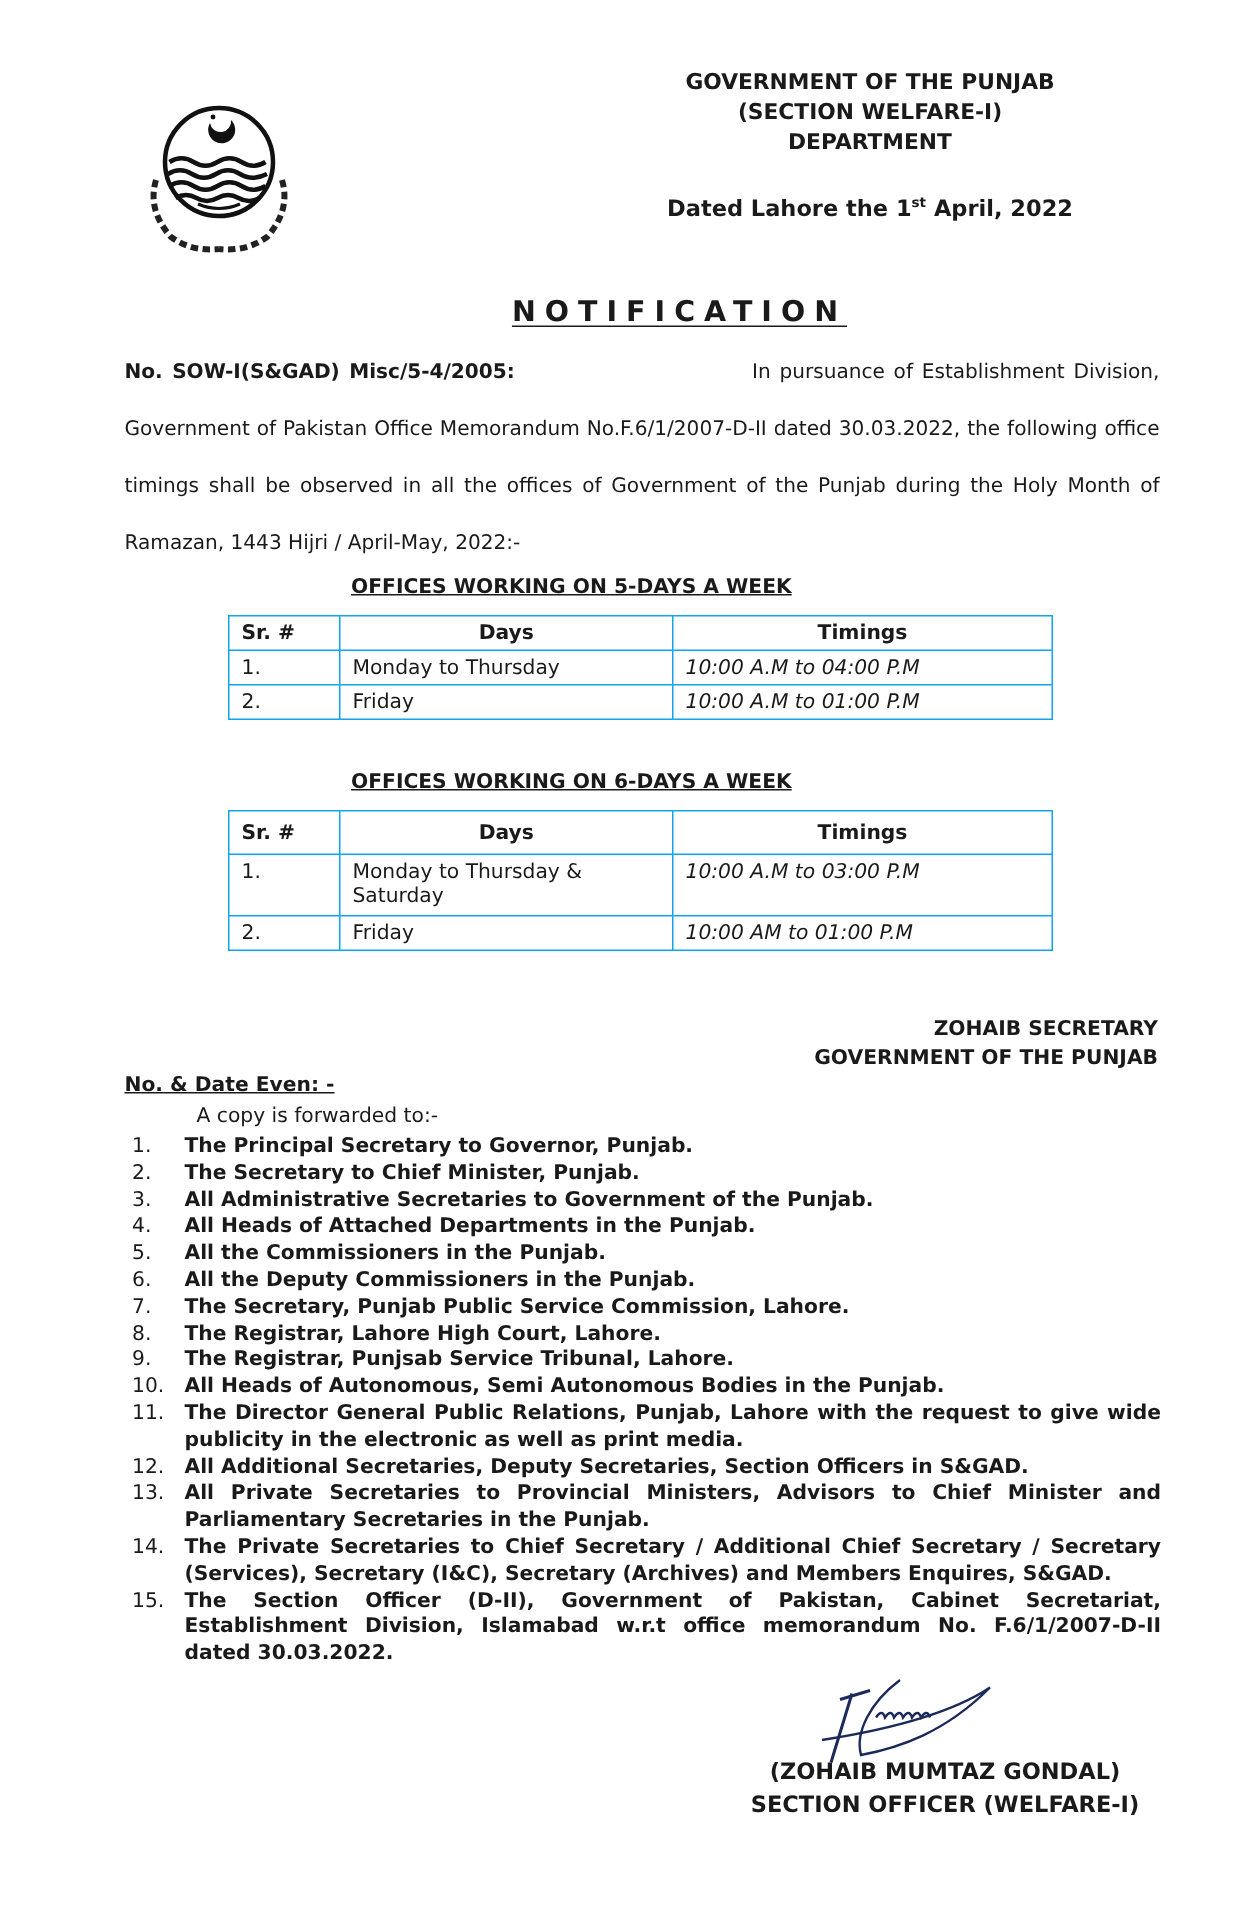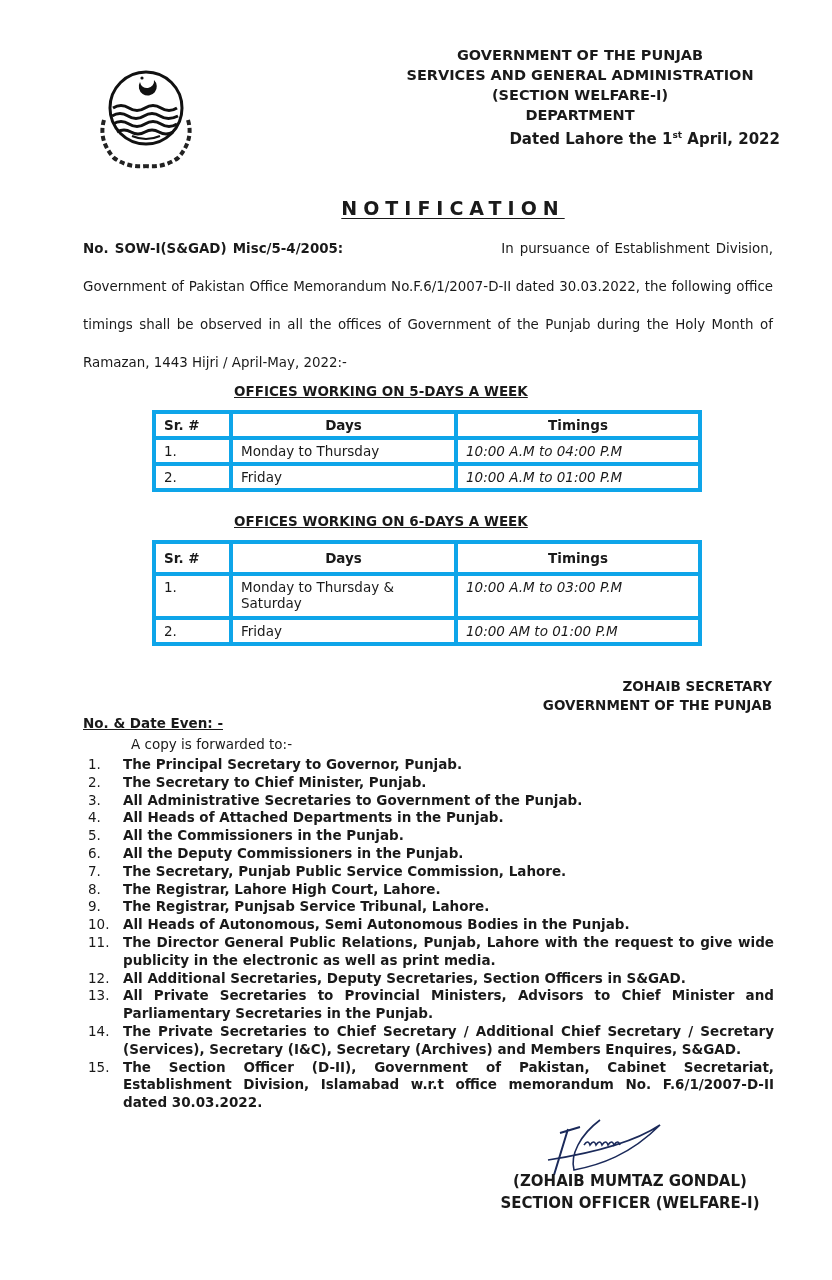--- a/index.html
+++ b/index.html
@@ -4,29 +4,29 @@
 <style>
   html, body { margin:0; padding:0; }
   body {
     width:832px; height:1280px; background:#ffffff; color:#1a1a1a;
     font-family:"DejaVu Sans", "Liberation Sans", sans-serif;
     position:relative; overflow:hidden;
   }
   .abs { position:absolute; }
   .logo { left:96px; top:62px; width:100px; height:110px; }
   .header { left:380px; top:45px; width:400px; text-align:center; font-weight:bold; font-size:14.5px; line-height:20px; }
-  .dated { left:380px; top:130px; width:400px; text-align:right; font-weight:bold; font-size:15px; }
+  .dated { left:380px; top:130px; width:400px; text-align:center; font-weight:bold; font-size:15px; }
   .dated sup { font-size:9px; }
   .title { left:0; width:832px; top:197px; text-align:center; font-weight:bold; font-size:19px; letter-spacing:6px;padding-left:37px; }
   .title span { text-decoration:underline; text-underline-offset:3px; }
   .para { left:83px; top:230px; width:690px; font-size:13.4px; line-height:38px; text-align:justify; text-align-last:left; }
   .para .ref { font-weight:bold; }
   .sec-title { left:234px; font-weight:bold; font-size:13.5px; text-decoration:underline; }
   table.tt { position:absolute; left:152px; width:550px; border-collapse:collapse; font-size:13.5px; }
-  table.tt td, table.tt th { border:4px solid #0ea5e9; padding:3px 8px; vertical-align:top; }
+  table.tt td, table.tt th { border:1px solid #0ea5e9; padding:3px 8px; vertical-align:top; }
   table.tt th { font-weight:bold; text-align:center; }
   table.tt th.sr { text-align:left; }
   table.tt td.tm { text-align:left;font-style:italic; }
   .col1 { width:57px; } .col2 { width:205px; }
   .cs { left:500px; top:677px; width:272px; text-align:right; font-weight:bold; font-size:13.5px; line-height:19px; }
   .nde { left:83px; top:715px; font-weight:bold; font-size:13.5px; text-decoration:underline; }
   .fwd { left:131px; top:736px; font-size:13.5px; }
   .list { left:88px; top:756px; width:686px; font-size:13.5px; line-height:17.8px; margin:0; padding:0; list-style:none; }
   .list li { display:flex; }
   .list .n { width:35px; flex:none; }
@@ -49,21 +49,20 @@
       <path d="M21 70 q7 -4 14 0 t14 0 t14 0 t14 0"></path>
     </g>
     <path d="M36 74 q14 6 28 0" fill="none" stroke="#111" stroke-width="2"></path>
     <path d="M8 58 q-6 20 10 38 q14 10 32 8" fill="none" stroke="#222" stroke-width="4" stroke-dasharray="5 3"></path>
     <path d="M92 58 q6 20 -10 38 q-14 10 -32 8" fill="none" stroke="#222" stroke-width="4" stroke-dasharray="5 3"></path>
   </svg>
 </div>
 
 <div class="abs header">
   <div>GOVERNMENT OF THE PUNJAB</div>
-  <div>SERVICES AND GENERAL ADMINISTRATION</div>
   <div>(SECTION WELFARE-I)</div>
   <div>DEPARTMENT</div>
 </div>
 <div class="abs dated"><span>Dated Lahore the 1</span><sup>st</sup><span> April, 2022</span></div>
 
 <div class="abs title"><span>NOTIFICATION</span></div>
 
 <div class="abs para">
   <span class="ref">No. SOW-I(S&amp;GAD) Misc/5-4/2005:</span>&nbsp;&nbsp;&nbsp;&nbsp;&nbsp;&nbsp;&nbsp;&nbsp;&nbsp;&nbsp;&nbsp;&nbsp;&nbsp;&nbsp;&nbsp;&nbsp;&nbsp;&nbsp;&nbsp;&nbsp;&nbsp;&nbsp;&nbsp;&nbsp;&nbsp;&nbsp;&nbsp;<span>In pursuance of Establishment Division, Government of Pakistan Office Memorandum No.F.6/1/2007-D-II dated 30.03.2022, the following office timings shall be observed in all the offices of Government of the Punjab during the Holy Month of Ramazan, 1443 Hijri / April-May, 2022:-</span>
 </div>

